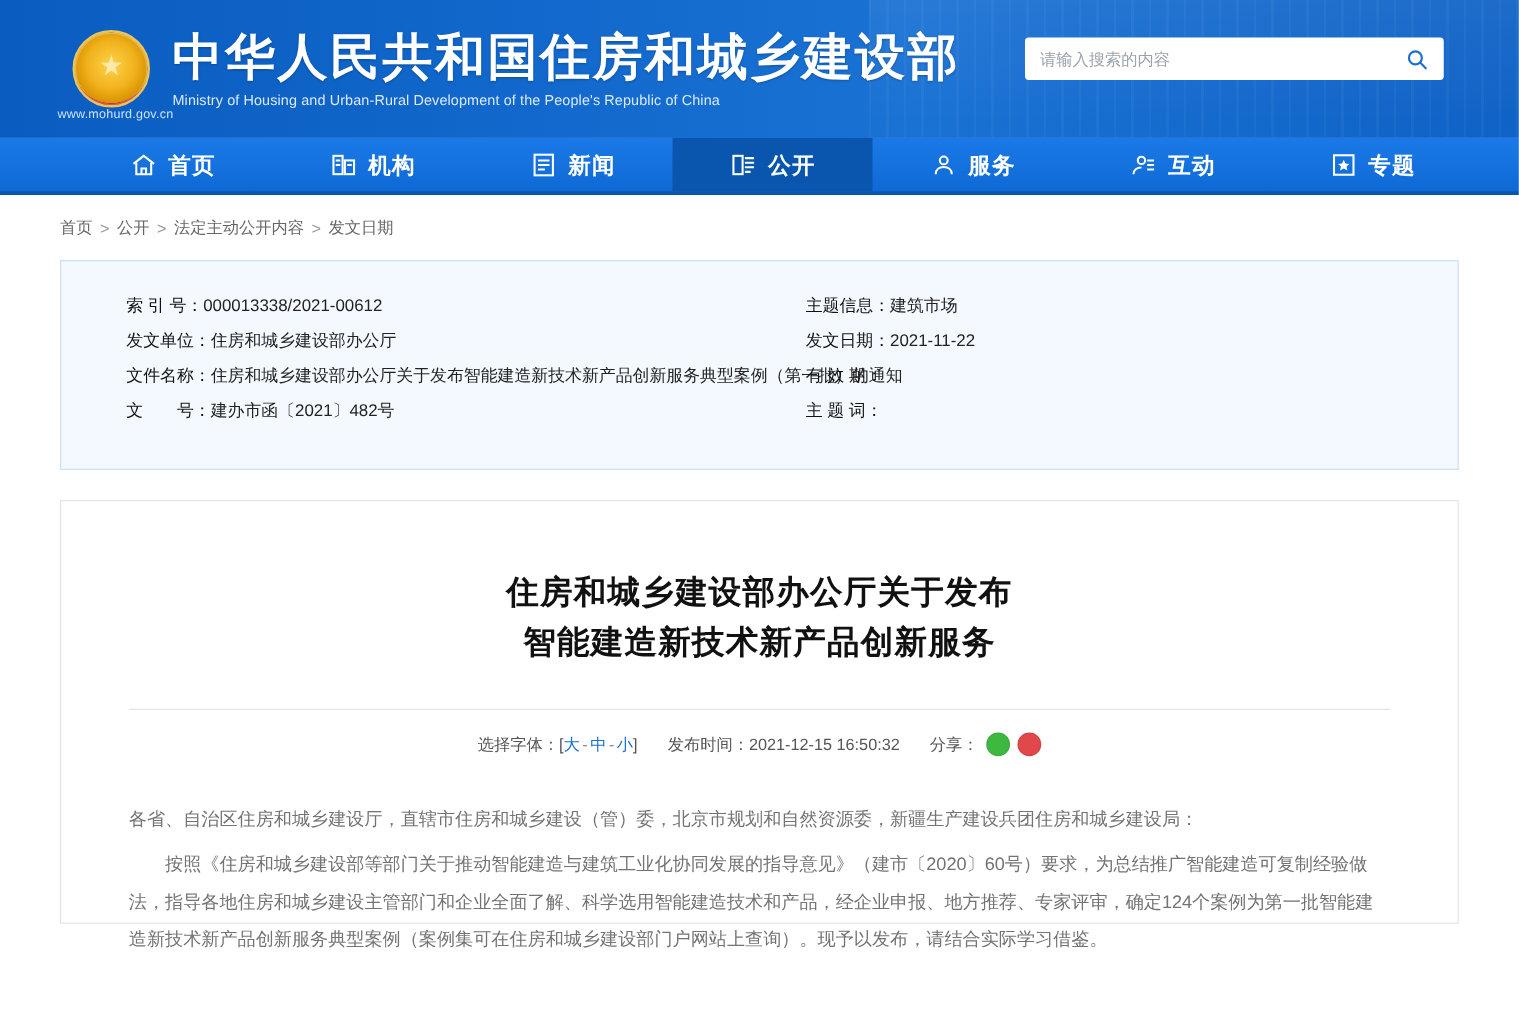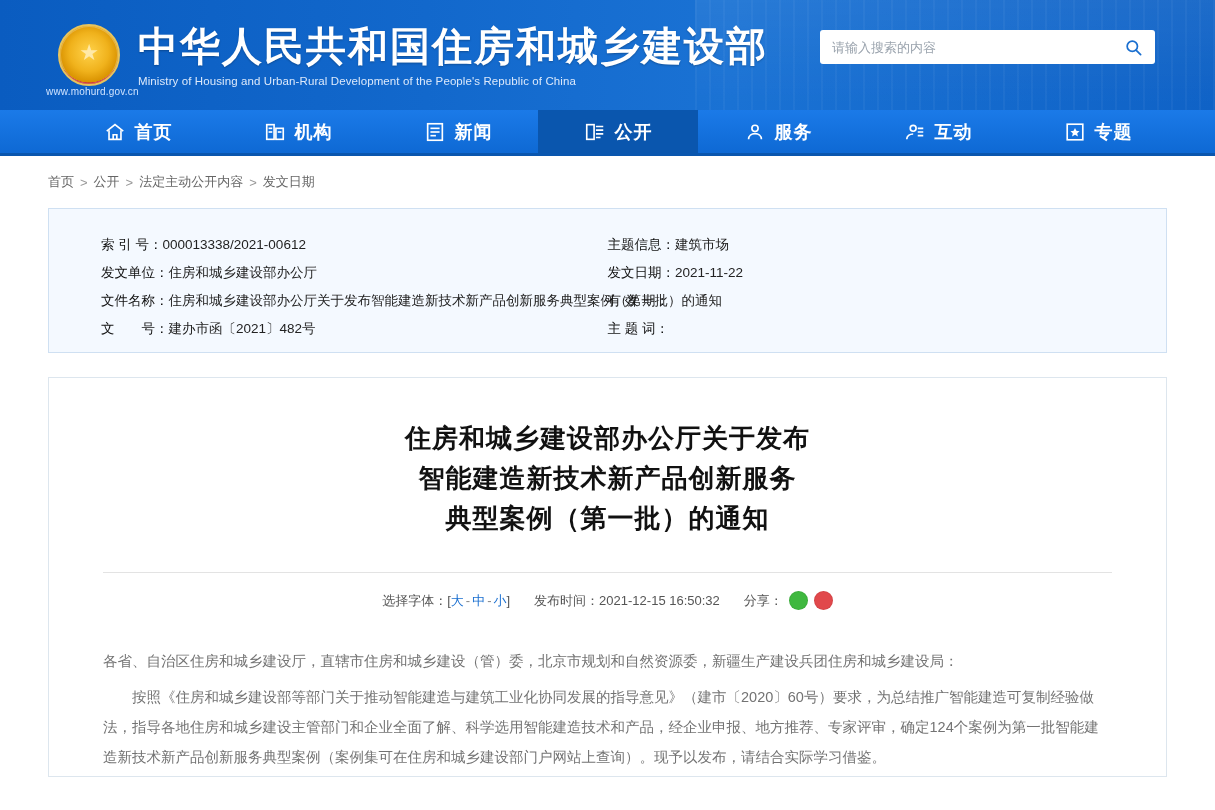--- a/index.html
+++ b/index.html
@@ -95,32 +95,33 @@
     height:52px; display:flex; align-items:center; padding-left:48px;
     font-size:13px; color:#666;
   }
   .crumb a{ color:#666; text-decoration:none; }
   .crumb .sep{ margin:0 6px; color:#999; }
 
   
   .wrap{ padding:0 48px; }
   .meta{
     border:1px solid #cfe0f2; background:#f4f9ff;
-    height:145px; padding:22px 52px 12px 52px;
+    height:168px; padding:22px 52px 12px 52px;
     display:flex;
+    gap:37px;
   }
   .meta-col{ width:50%; }
   .meta-row{ font-size:13.5px; color:#222; line-height:28px; white-space:nowrap; }
   .meta-row .k{ color:#111; }
   .meta-row .v{ color:#222; }
 
   
   .article{
     margin-top:24px; border:1px solid #dde6ee; background:#fff;
-    height:400px; padding:40px 54px 0 54px;
+    height:339px; padding:52px 54px 0 54px;
   }
   .art-title{
     text-align:center; font-size:26px; font-weight:bold; color:#111;
     line-height:40px; letter-spacing:1px;
   }
   .art-tools{
     margin-top:34px; border-top:1px solid #e3e3e3; padding-top:18px;
     display:flex; align-items:center; justify-content:center; gap:24px;
     font-size:13px; color:#555;
   }
@@ -271,21 +272,20 @@
       <div class="meta-row">
         <span class="k">主 题 词：</span><span class="v"></span>
       </div>
     </div>
   </div>
 
   <div class="article">
     <div class="art-title">
       <div>住房和城乡建设部办公厅关于发布</div>
       <div>智能建造新技术新产品创新服务</div>
-      <div>典型案例（第一批）的通知</div>
     </div>
 
     <div class="art-tools">
       <div>
         <span>选择字体：[</span><a class="fs-link">大</a><span class="fs-sep">-</span><a class="fs-link">中</a><span class="fs-sep">-</span><a class="fs-link">小</a><span>]</span>
       </div>
       <div>
         <span>发布时间：</span><span>2021-12-15 16:50:32</span>
       </div>
       <div class="share-wrap">

